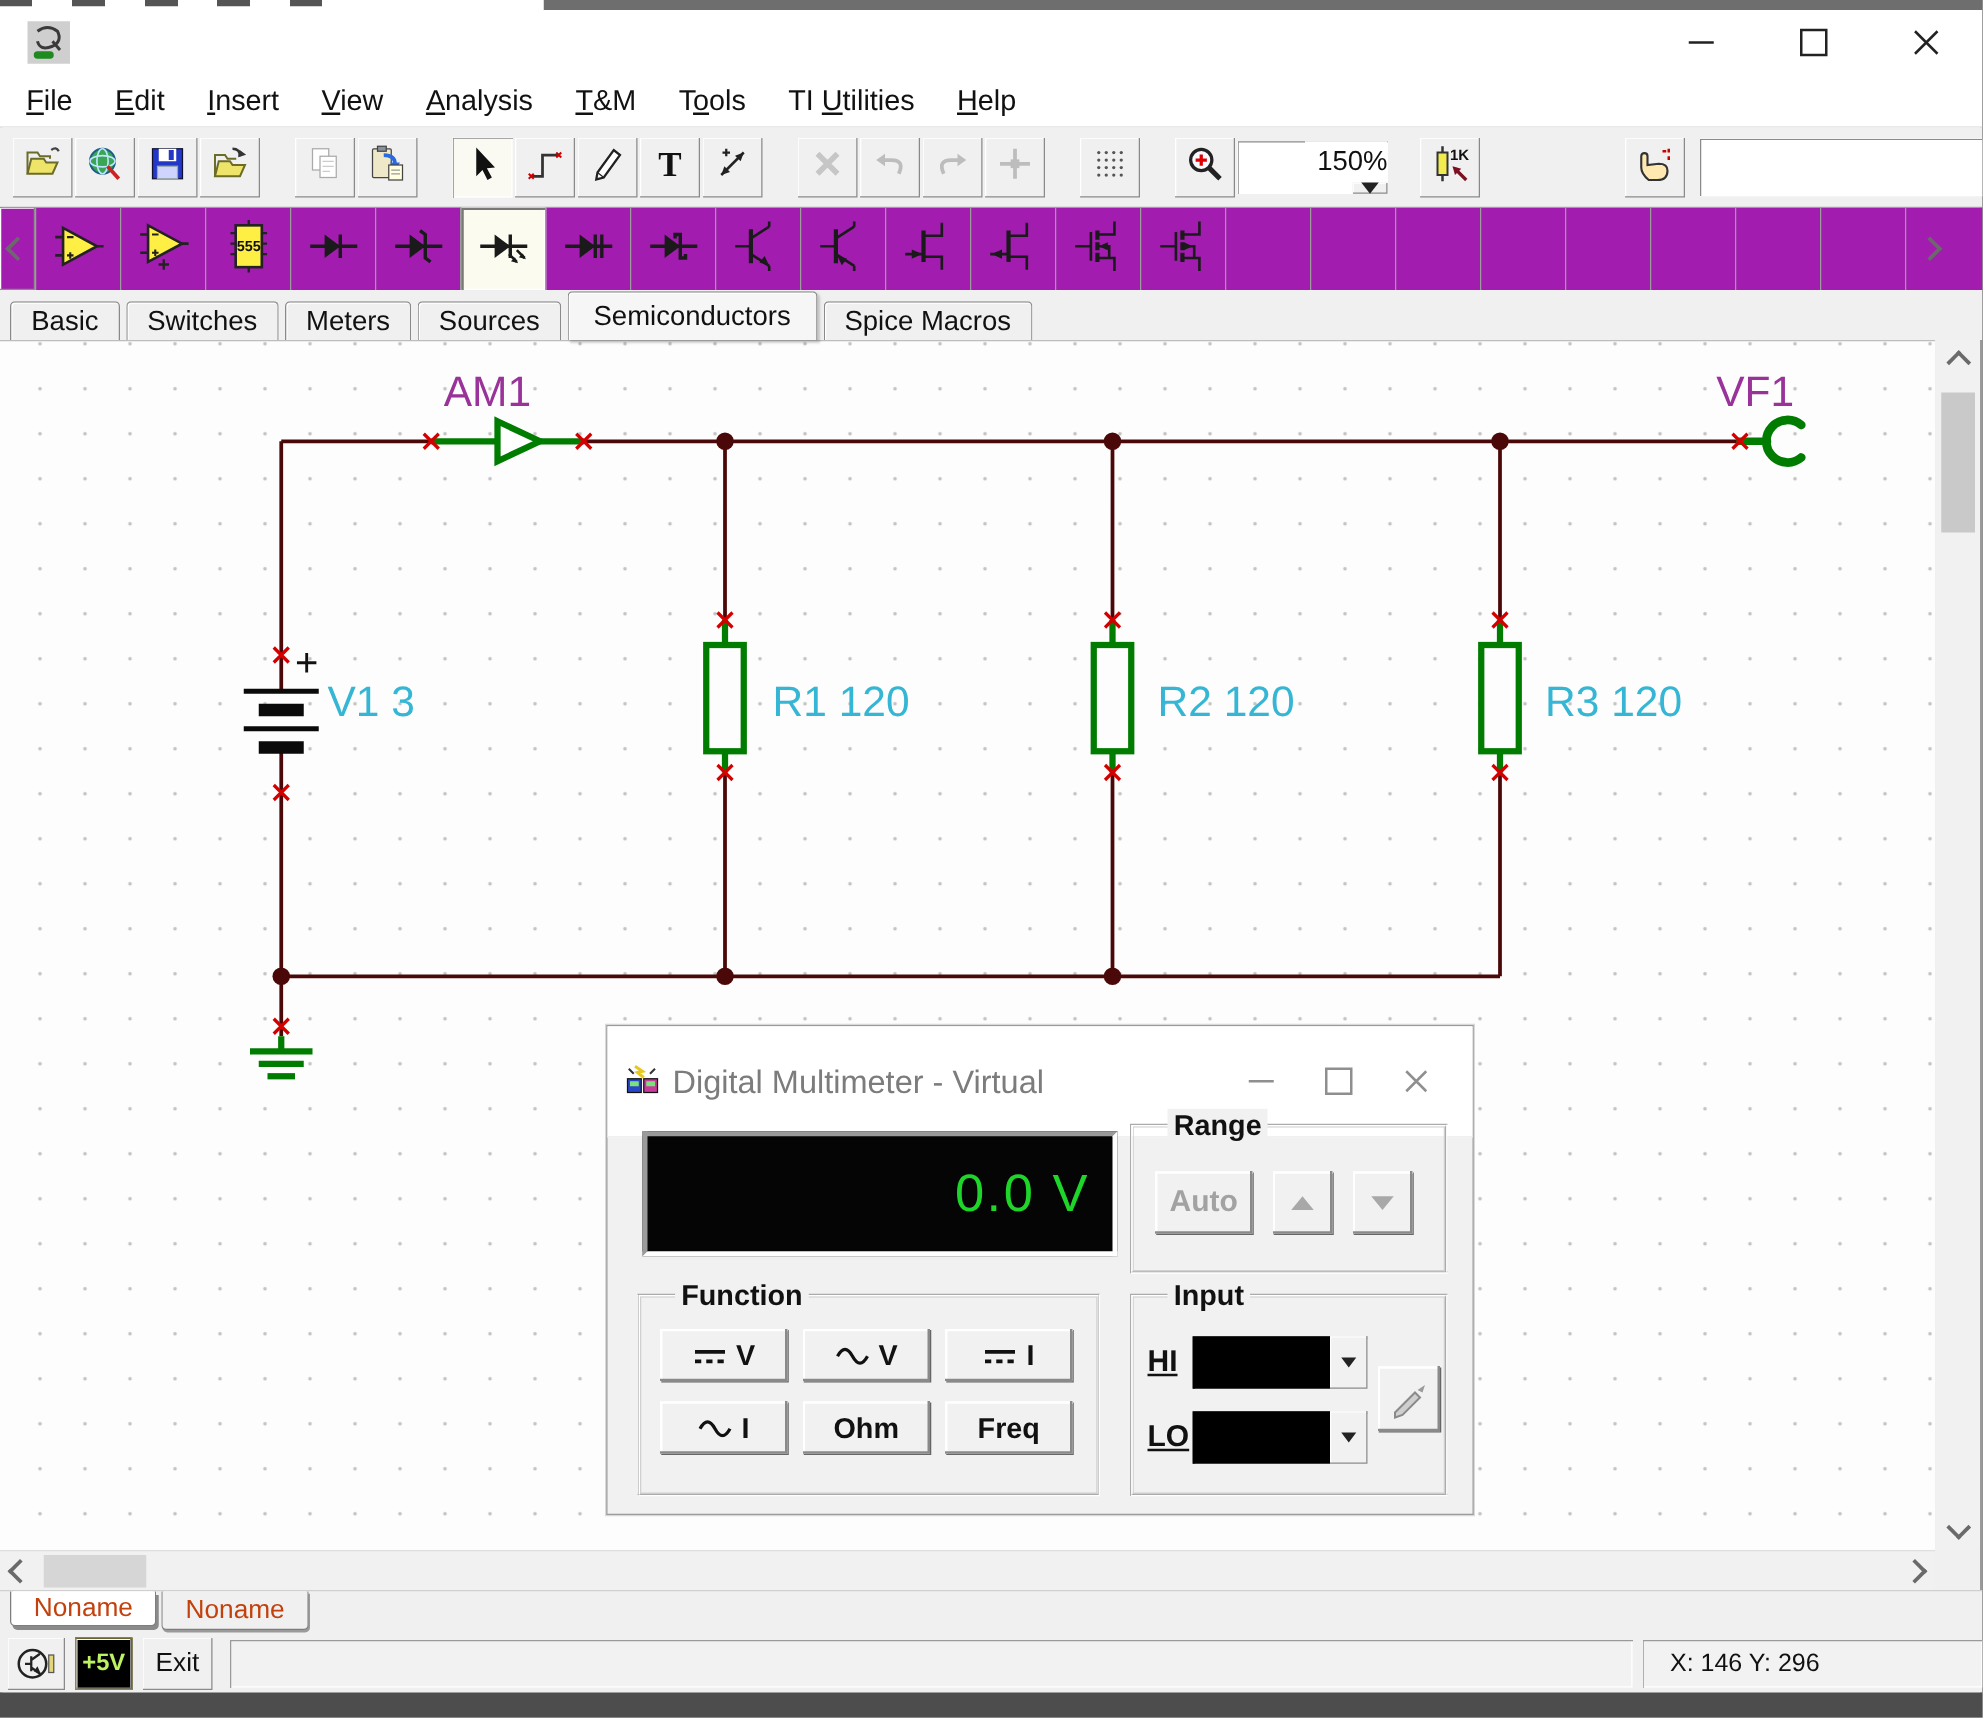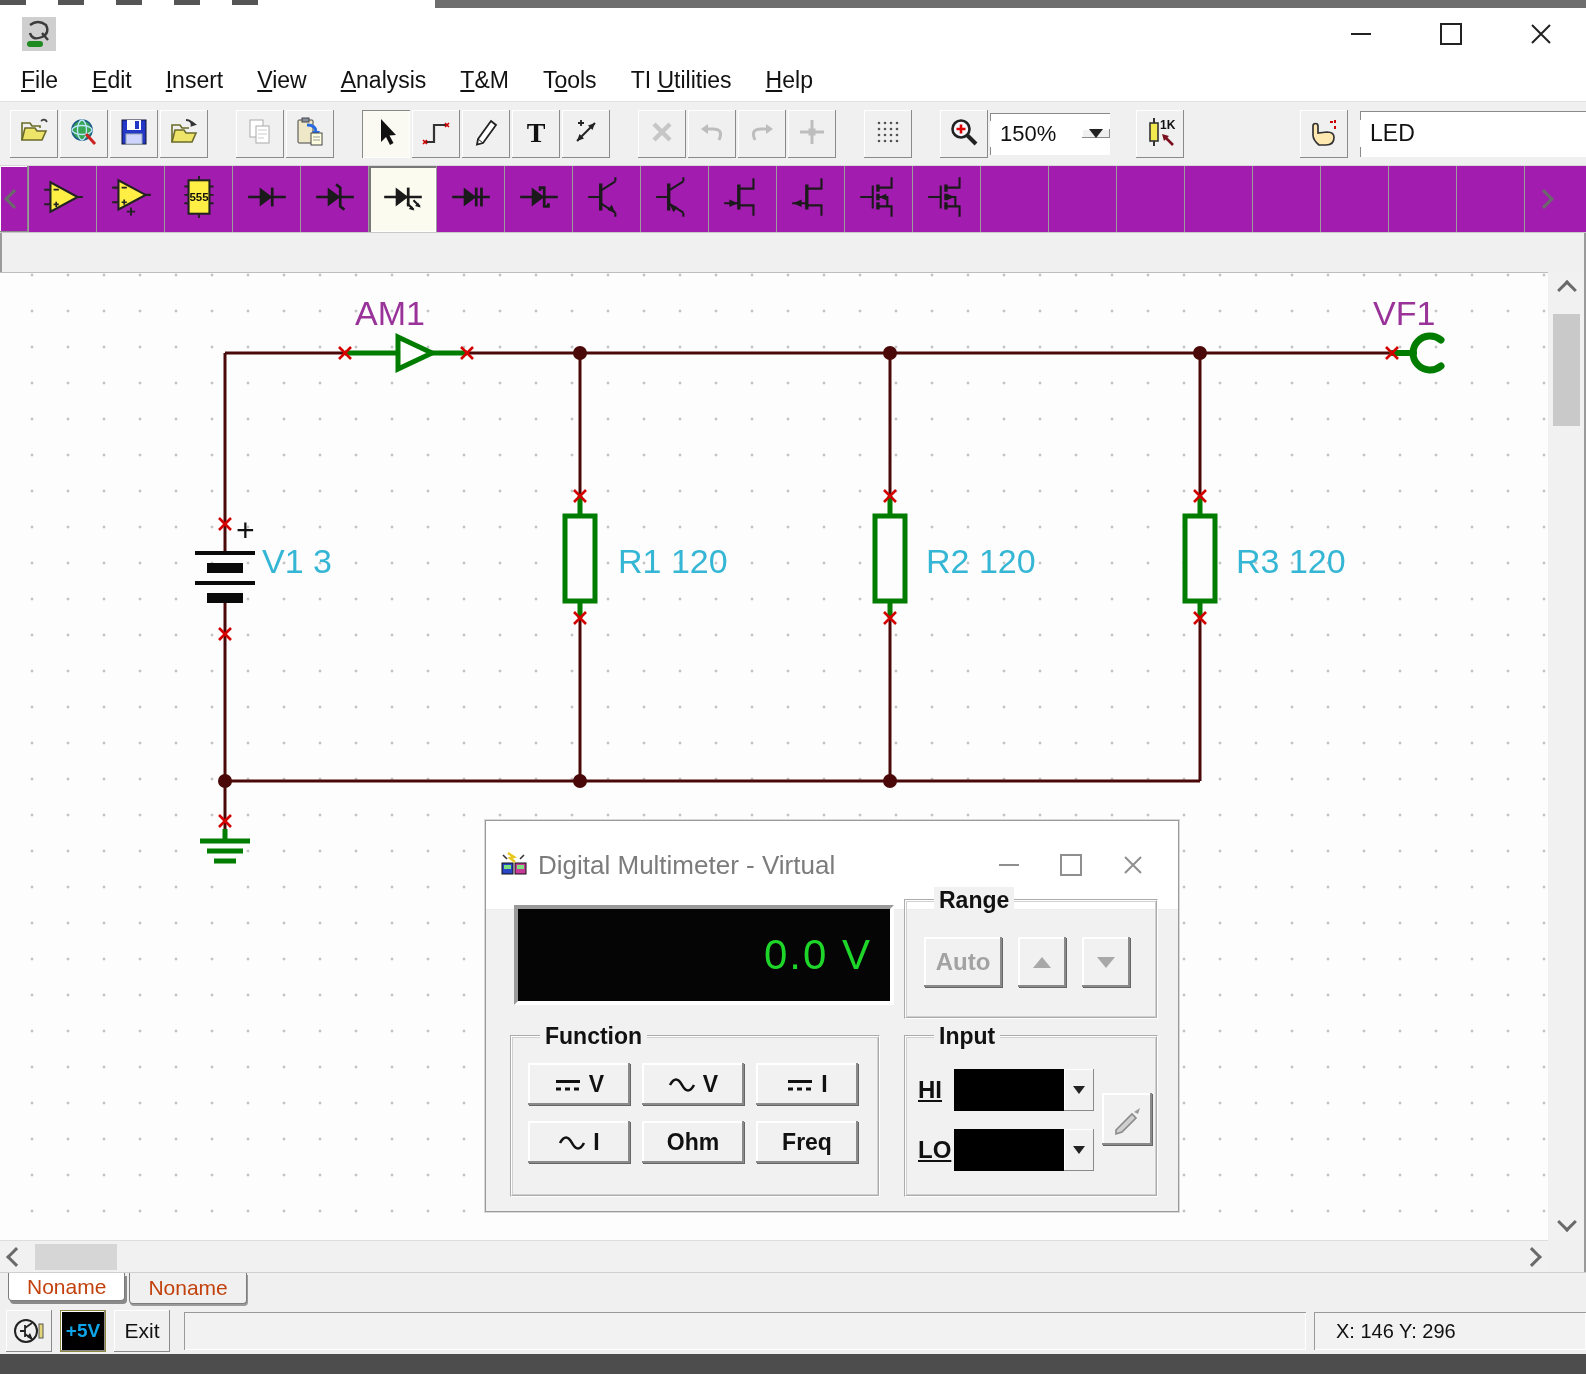--- a/index.html
+++ b/index.html
@@ -27,21 +27,21 @@
   .menu-item{font-size:23px;color:#111;padding:0 17px;}
   
   .toolbar1{position:absolute;left:0;top:102px;width:100%;height:64px;background:#f0f0f0;
     display:flex;align-items:center;padding-left:10px;box-sizing:border-box;
     border-bottom:1px solid #d8d8d8;}
   .tb-group{display:flex;align-items:center;margin-right:14px;}
   .tb-btn{width:48px;height:48px;background:#f0f0f0;display:flex;align-items:center;justify-content:center;
     box-shadow:inset -1px -1px #8a8a8a, inset 1px 1px #ffffff;margin-right:2px;}
   .tb-btn.pressed{background:#fafaf2;box-shadow:inset 1px 1px #8a8a8a, inset -1px -1px #ffffff;}
   .tb-sep{width:1px;height:52px;background:#dcdcdc;margin:0 6px;}
-  .combo{display:flex;height:42px;box-shadow:inset 1px 1px #8a8a8a, inset -1px -1px #ffffff;background:#fff;align-items:center;}
+  .combo{display:flex;height:42px;box-shadow:inset 1px 1px #8a8a8a, inset -1px -1px #ffffff;background:#fff;align-items:flex-end;flex-direction:column;}
   .combo-field{flex:1;font-size:22px;color:#111;display:flex;align-items:center;padding-left:10px;background:#fff;}
   .combo-arrow{width:28px;background:#f0f0f0;display:flex;align-items:center;justify-content:center;
     box-shadow:inset -1px -1px #8a8a8a, inset 1px 1px #ffffff;}
   .tri-down{width:0;height:0;border-left:7px solid transparent;border-right:7px solid transparent;border-top:9px solid #222;}
   .combo-zoom{width:120px;}
   .combo-led{width:292px;height:46px;margin-left:10px;}
   .toolbar2{position:absolute;left:0;top:166px;width:100%;height:66px;background:#a21caf;
     display:flex;align-items:stretch;border-bottom:1px solid #c9c9c9;}
   .pal-scroll{width:28px;display:flex;align-items:center;justify-content:center;
     box-shadow:inset -1px -1px #8a8a8a, inset 1px 1px #ffffff;}
@@ -79,21 +79,21 @@
     background:#f0f0f0;border:1px solid #7d7d7d;border-top:none;border-radius:0 0 4px 4px;margin-right:4px;
     box-shadow:1px 2px 0 #9a9a9a;}
   .doc-tab.active{background:#ffffff;font-weight:normal;height:27px;box-shadow:2px 3px 0 #8a8a8a;}
   
   .statusbar{position:absolute;left:0;top:1308px;width:100%;height:46px;background:#f0f0f0;
     display:flex;align-items:center;padding-left:6px;box-sizing:border-box;}
   .sb-btn{height:42px;display:flex;align-items:center;justify-content:center;margin-right:8px;
     box-shadow:inset -1px -1px #8a8a8a, inset 1px 1px #ffffff;background:#f0f0f0;}
   .sb-btn.icon{width:46px;}
   .sb-5v{width:46px;background:#000;border:1px solid #8f8840;box-sizing:border-box;
-    color:#0ea5e9;font-size:19px;font-weight:bold;}
+    color:#bef264;font-size:19px;font-weight:bold;}
   .sb-exit{width:56px;font-size:21px;color:#111;}
   .sb-panel{height:38px;box-shadow:inset 1px 1px #9a9a9a, inset -1px -1px #ffffff;background:#f2f2f2;}
   .sb-main{flex:0 0 1122px;margin-left:6px;}
   .sb-coords{flex:0 0 272px;margin-left:8px;display:flex;align-items:center;padding-left:22px;
     box-sizing:border-box;font-size:20px;color:#111;}
   .bottomstrip{position:absolute;left:0;top:1354px;width:100%;height:20px;background:#4d4d4d;}
   
   .dmm{position:absolute;left:485px;top:820px;width:692px;height:390px;background:#f1f1f1;
     border:1px solid #9a9a9a;z-index:6;box-shadow:0 0 0 1px #d9d9d9;}
   .dmm-title{height:56px;background:#fff;display:flex;align-items:center;padding:16px 14px;border-bottom:1px solid #ececec;}
@@ -475,20 +475,28 @@
         <div class="pcell"></div>
         <div class="pcell"></div>
         <div class="pcell"></div>
         <div class="pcell"></div>
       </div>
     <div class="pal-scroll right">
         <span class="chev right"></span>
       </div>
   </div>
 
+  <div class="tabsrow" id="cattabs">
+      <div class="cat-tab">Basic</div>
+      <div class="cat-tab">Switches</div>
+      <div class="cat-tab">Meters</div>
+      <div class="cat-tab">Sources</div>
+      <div class="cat-tab active">Semiconductors</div>
+      <div class="cat-tab">Spice Macros</div>
+    </div>
 
   <div class="canvas">
     <svg width="1548" height="968" viewBox="0 0 1548 968">
 
       <g stroke="#4b0808" stroke-width="3" fill="none">
         <path d="M225 80 H1392"></path>
         <path d="M225 80 V280"></path>
         <path d="M225 325 V556"></path>
         <path d="M225 508 H1200"></path>
         <path d="M580 80 V223 M580 345 V508"></path>

